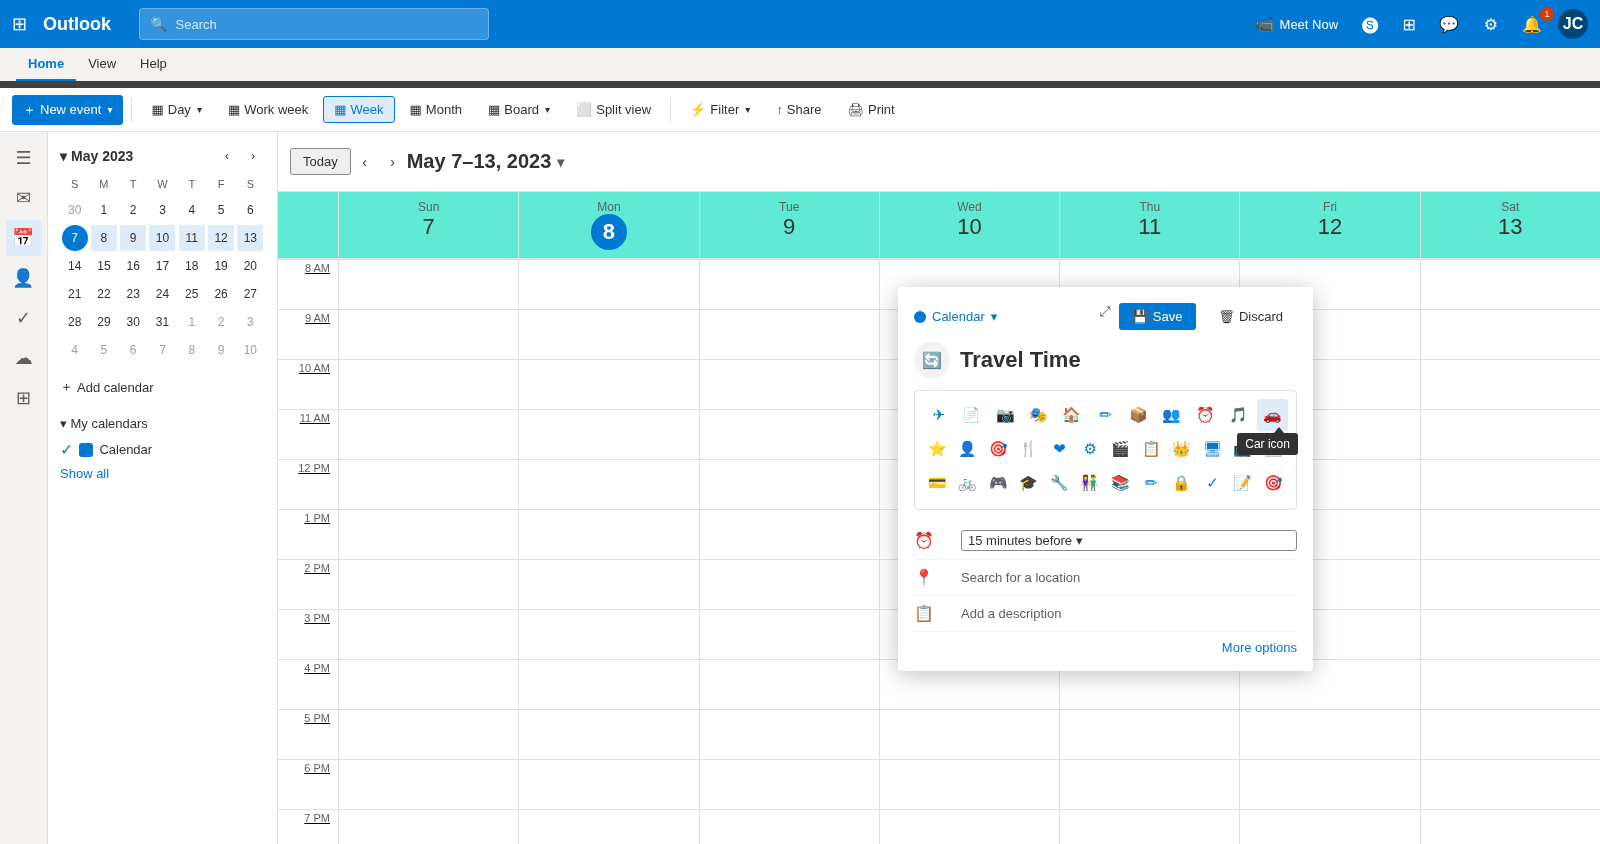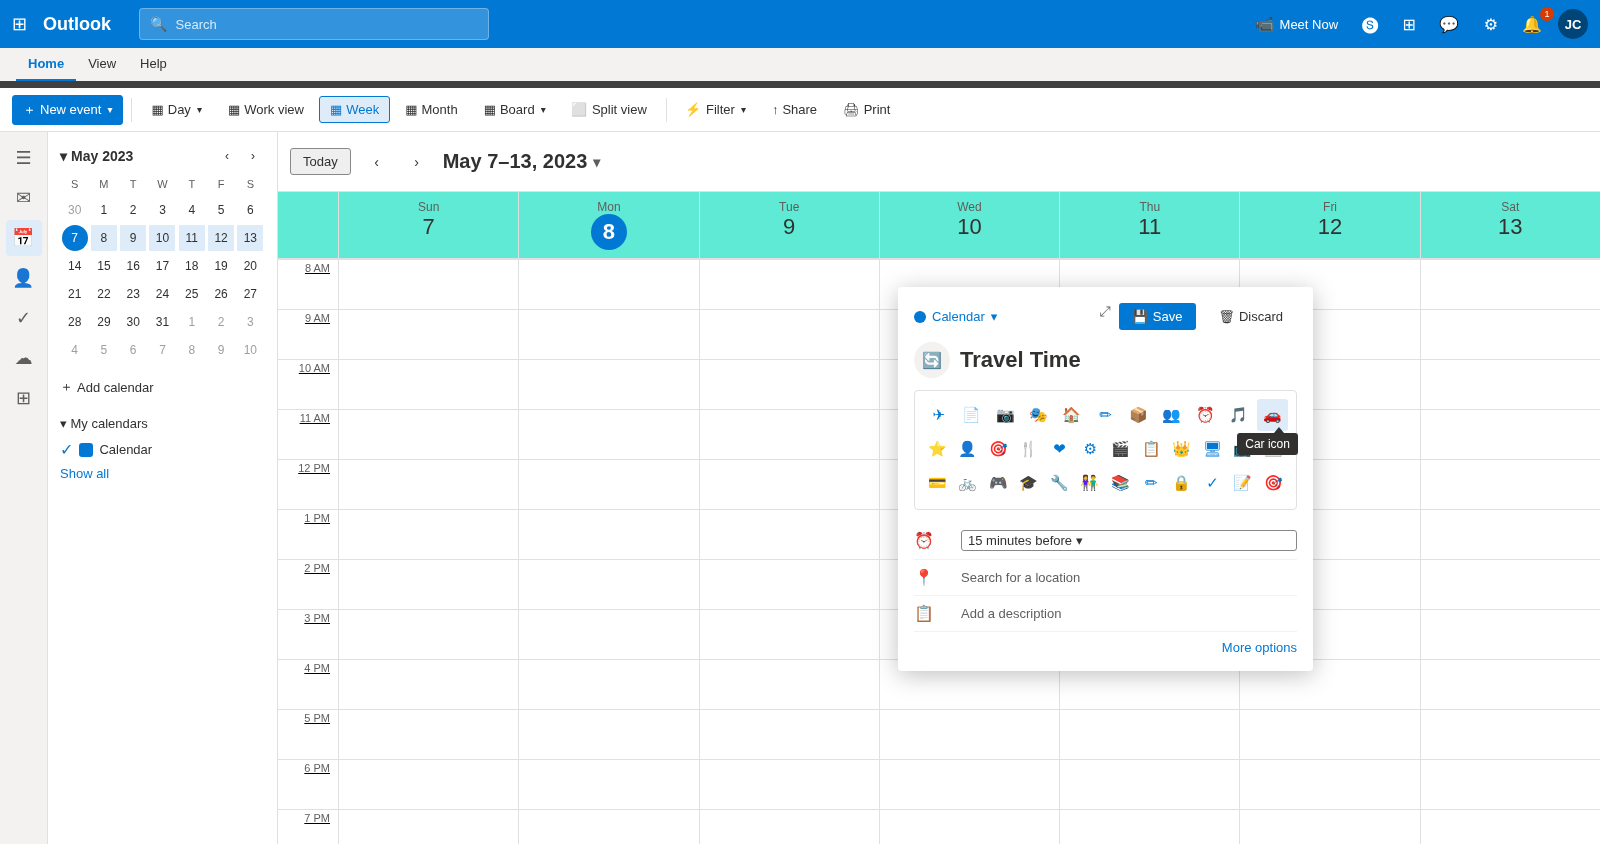--- a/index.html
+++ b/index.html
@@ -67,21 +67,21 @@
     }
     .top-icon { font-size: 16px; }
     .avatar {
       width: 30px;
       height: 30px;
       background: #004578;
       border-radius: 50%;
       display: flex;
       align-items: center;
       justify-content: center;
-      font-size: 13px;
+      font-size: 16px;
       font-weight: 600;
       color: #fff;
       cursor: pointer;
     }
     .badge-btn {
       position: relative;
     }
     .badge {
       position: absolute;
       top: -4px;
@@ -293,21 +293,20 @@
       flex-direction: column;
       overflow: hidden;
       position: relative;
     }
     .cal-header-row {
       height: 60px;
       display: flex;
       align-items: center;
       padding: 0 12px;
       border-bottom: 1px solid #e0e0e0;
-      gap: 12px;
       background: #fff;
     }
     .today-btn {
       padding: 5px 12px;
       border: 1px solid #8a8886;
       border-radius: 3px;
       font-size: 13px;
       cursor: pointer;
       color: #323130;
     }
@@ -652,21 +651,21 @@
     <span class="toolbar-dropdown-arrow">▾</span>
   </div>
   <div class="toolbar-divider"></div>
   <div class="toolbar-btn">
     <span>▦</span>
     <span>Day</span>
     <span class="toolbar-dropdown-arrow">▾</span>
   </div>
   <div class="toolbar-btn">
     <span>▦</span>
-    <span>Work view</span>
+    <span>Work week</span>
   </div>
   <div class="toolbar-btn active">
     <span>▦</span>
     <span>Week</span>
   </div>
   <div class="toolbar-btn">
     <span>▦</span>
     <span>Month</span>
   </div>
   <div class="toolbar-btn">

